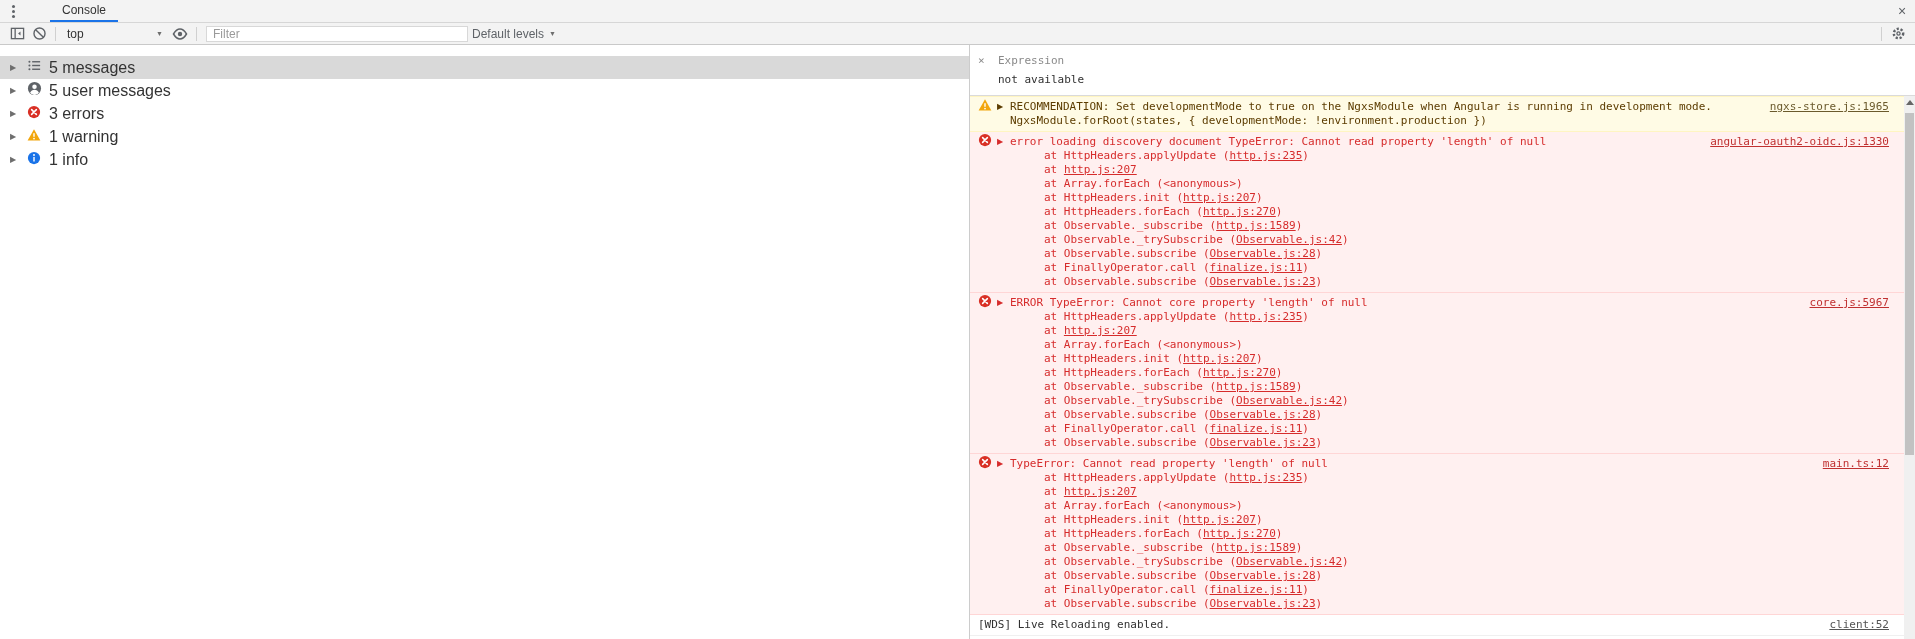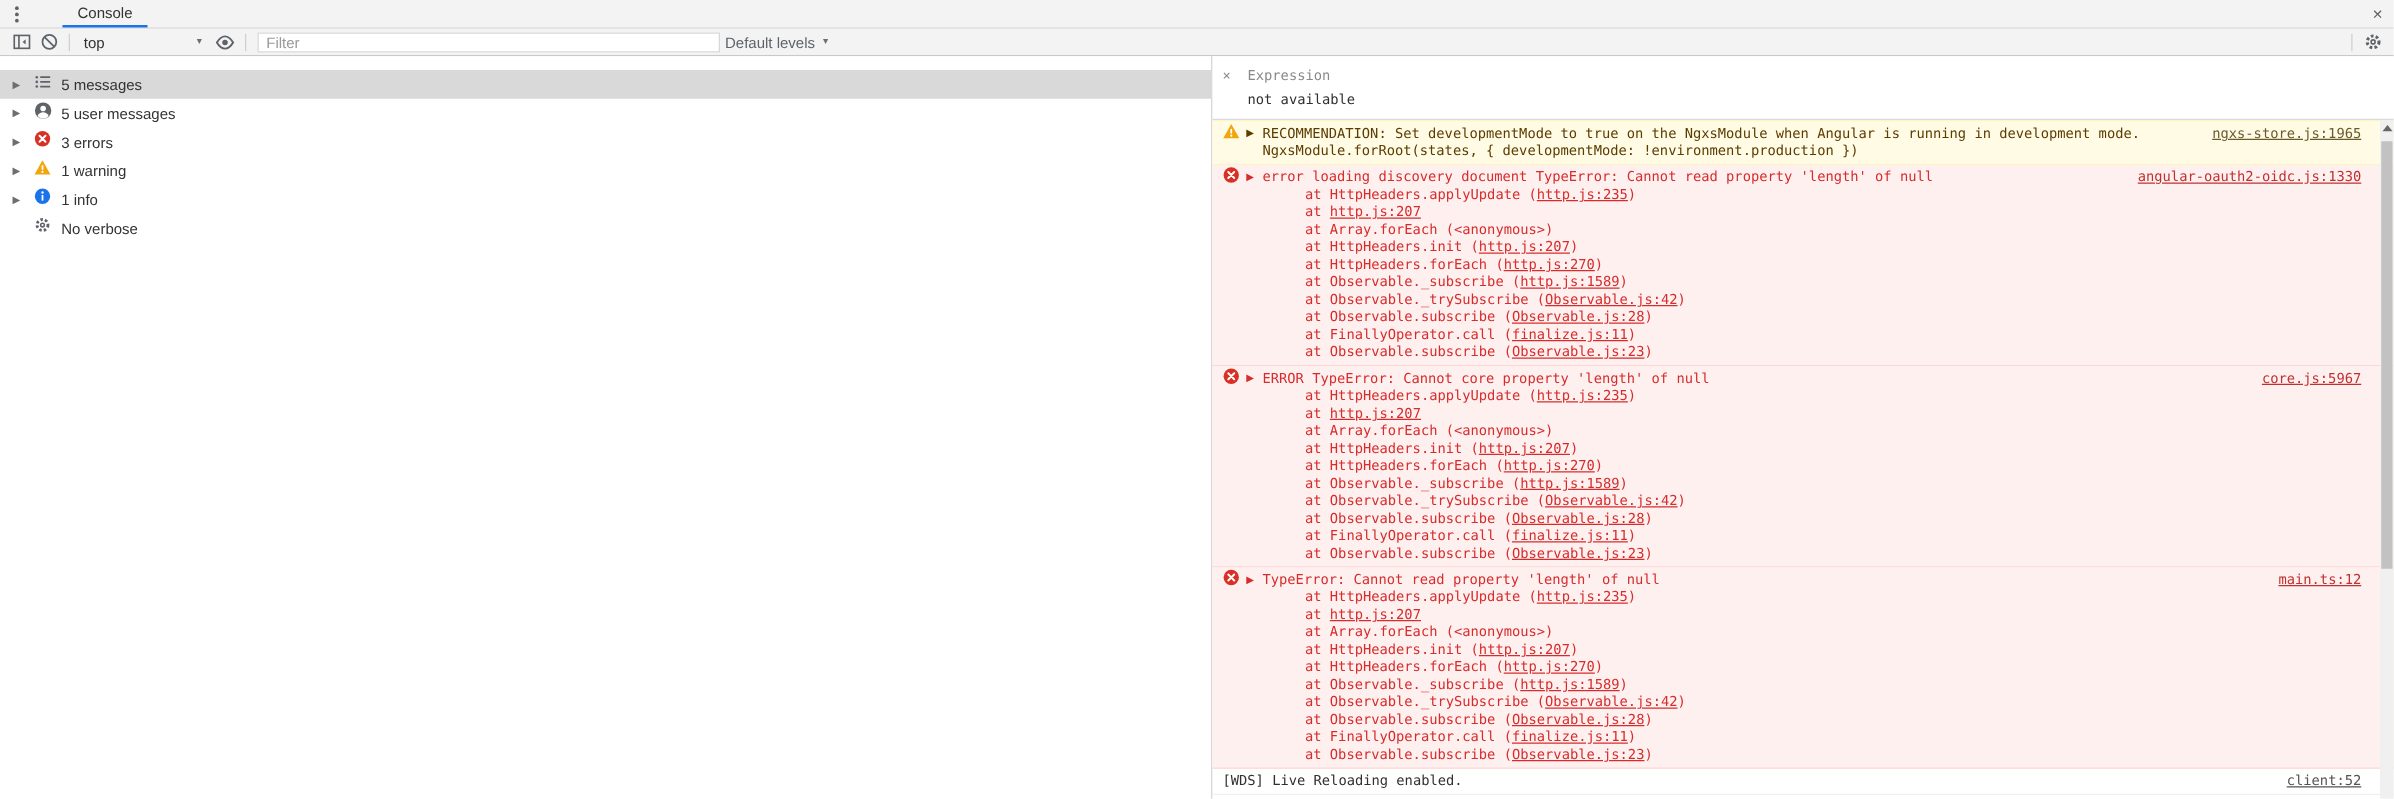--- a/index.html
+++ b/index.html
@@ -20,35 +20,35 @@
 
   
   .toolbar { height:22px; background:#f3f3f3; border-bottom:1px solid #c9c9c9;
     display:flex; align-items:center; padding:0 6px; }
   .tbtn { width:22px; height:18px; display:flex; align-items:center; justify-content:center; cursor:pointer; }
   .tbtn svg { display:block; }
   .tdiv { width:1px; height:14px; background:#d0d0d0; margin:0 5px; }
   .ctx-select { width:108px; display:flex; align-items:center; justify-content:space-between;
     padding:0 6px; font-size:12px; color:#333; cursor:pointer; }
   .dd-arrow { font-size:7px; color:#6e6e6e; }
-  .filter-input { width:370px; height:16px; border:1px solid #d8d8d8; background:#fff;
+  .filter-input { width:262px; height:16px; border:1px solid #d8d8d8; background:#fff;
     font-size:12px; font-family:"Liberation Sans",sans-serif; padding:0 6px; margin-left:4px; outline:none; color:#000000; }
   .filter-input::placeholder { color:#9a9a9a; }
   .levels { margin-left:4px; display:flex; align-items:center; gap:5px;
     font-size:12px; color:#5f6368; cursor:pointer; }
   .tspacer { flex:1; }
 
   
   .main { display:flex; height:594px; }
   .sidebar { width:970px; flex:none; border-right:1px solid #ccc; background:#fff; padding-top:11px; }
   .side-item { height:23px; display:flex; align-items:center; padding-left:10px; cursor:pointer; }
   .side-item.selected { background:#d9d9d9; }
   .tri { width:16px; font-size:8px; color:#6e6e6e; flex:none; }
   .side-icon { width:16px; height:16px; margin-right:7px; flex:none; display:flex; align-items:center; justify-content:center; }
-  .side-label { font-size:12px; color:#333; white-space:nowrap; }
+  .side-label { font-size:16px; color:#333; white-space:nowrap; }
 
   
   .console { flex:1; position:relative; background:#fff;
     font-family:"DejaVu Sans Mono", monospace; }
   .live-expr { height:51px; border-bottom:1px solid #dadada; padding:9px 0 0 8px; }
   .expr-head { display:flex; align-items:center; font-size:11px; color:#8a8a8a; }
   .expr-close { width:12px; cursor:pointer; margin-right:8px; }
   .expr-value { margin:6px 0 0 20px; font-size:11px; color:#303030; }
 
   .msg { font-size:11px; line-height:14px; padding:3px 26px 3px 8px;
@@ -198,30 +198,20 @@
     <span class="tri">▶</span>
     <span class="side-icon">
             <span><svg width="14" height="14" viewBox="0 0 16 16">
                 <circle cx="8" cy="8" r="7" fill="#1a73e8"></circle>
                 <rect x="7.2" y="6.8" width="1.6" height="5.2" fill="#fff"></rect>
                 <circle cx="8" cy="4.6" r="1.1" fill="#fff"></circle>
               </svg></span>
           </span>
     <span class="side-label">1 info</span>
   </div>
-        <div class="side-item">
-    <span class="tri"></span>
-    <span class="side-icon">
-            <span><svg width="14" height="14" viewBox="0 0 16 16">
-                <circle cx="8" cy="8" r="5" fill="none" stroke="#5f6368" stroke-width="2.6" stroke-dasharray="2.3 1.9"></circle>
-                <circle cx="8" cy="8" r="1.7" fill="none" stroke="#5f6368" stroke-width="1.4"></circle>
-              </svg></span>
-          </span>
-    <span class="side-label">No verbose</span>
-  </div>
       </aside>
 
     <section class="console">
       <div class="live-expr">
         <div class="expr-head">
           <span class="expr-close">×</span>
           <span>Expression</span>
         </div>
         <div class="expr-value">not available</div>
       </div>

